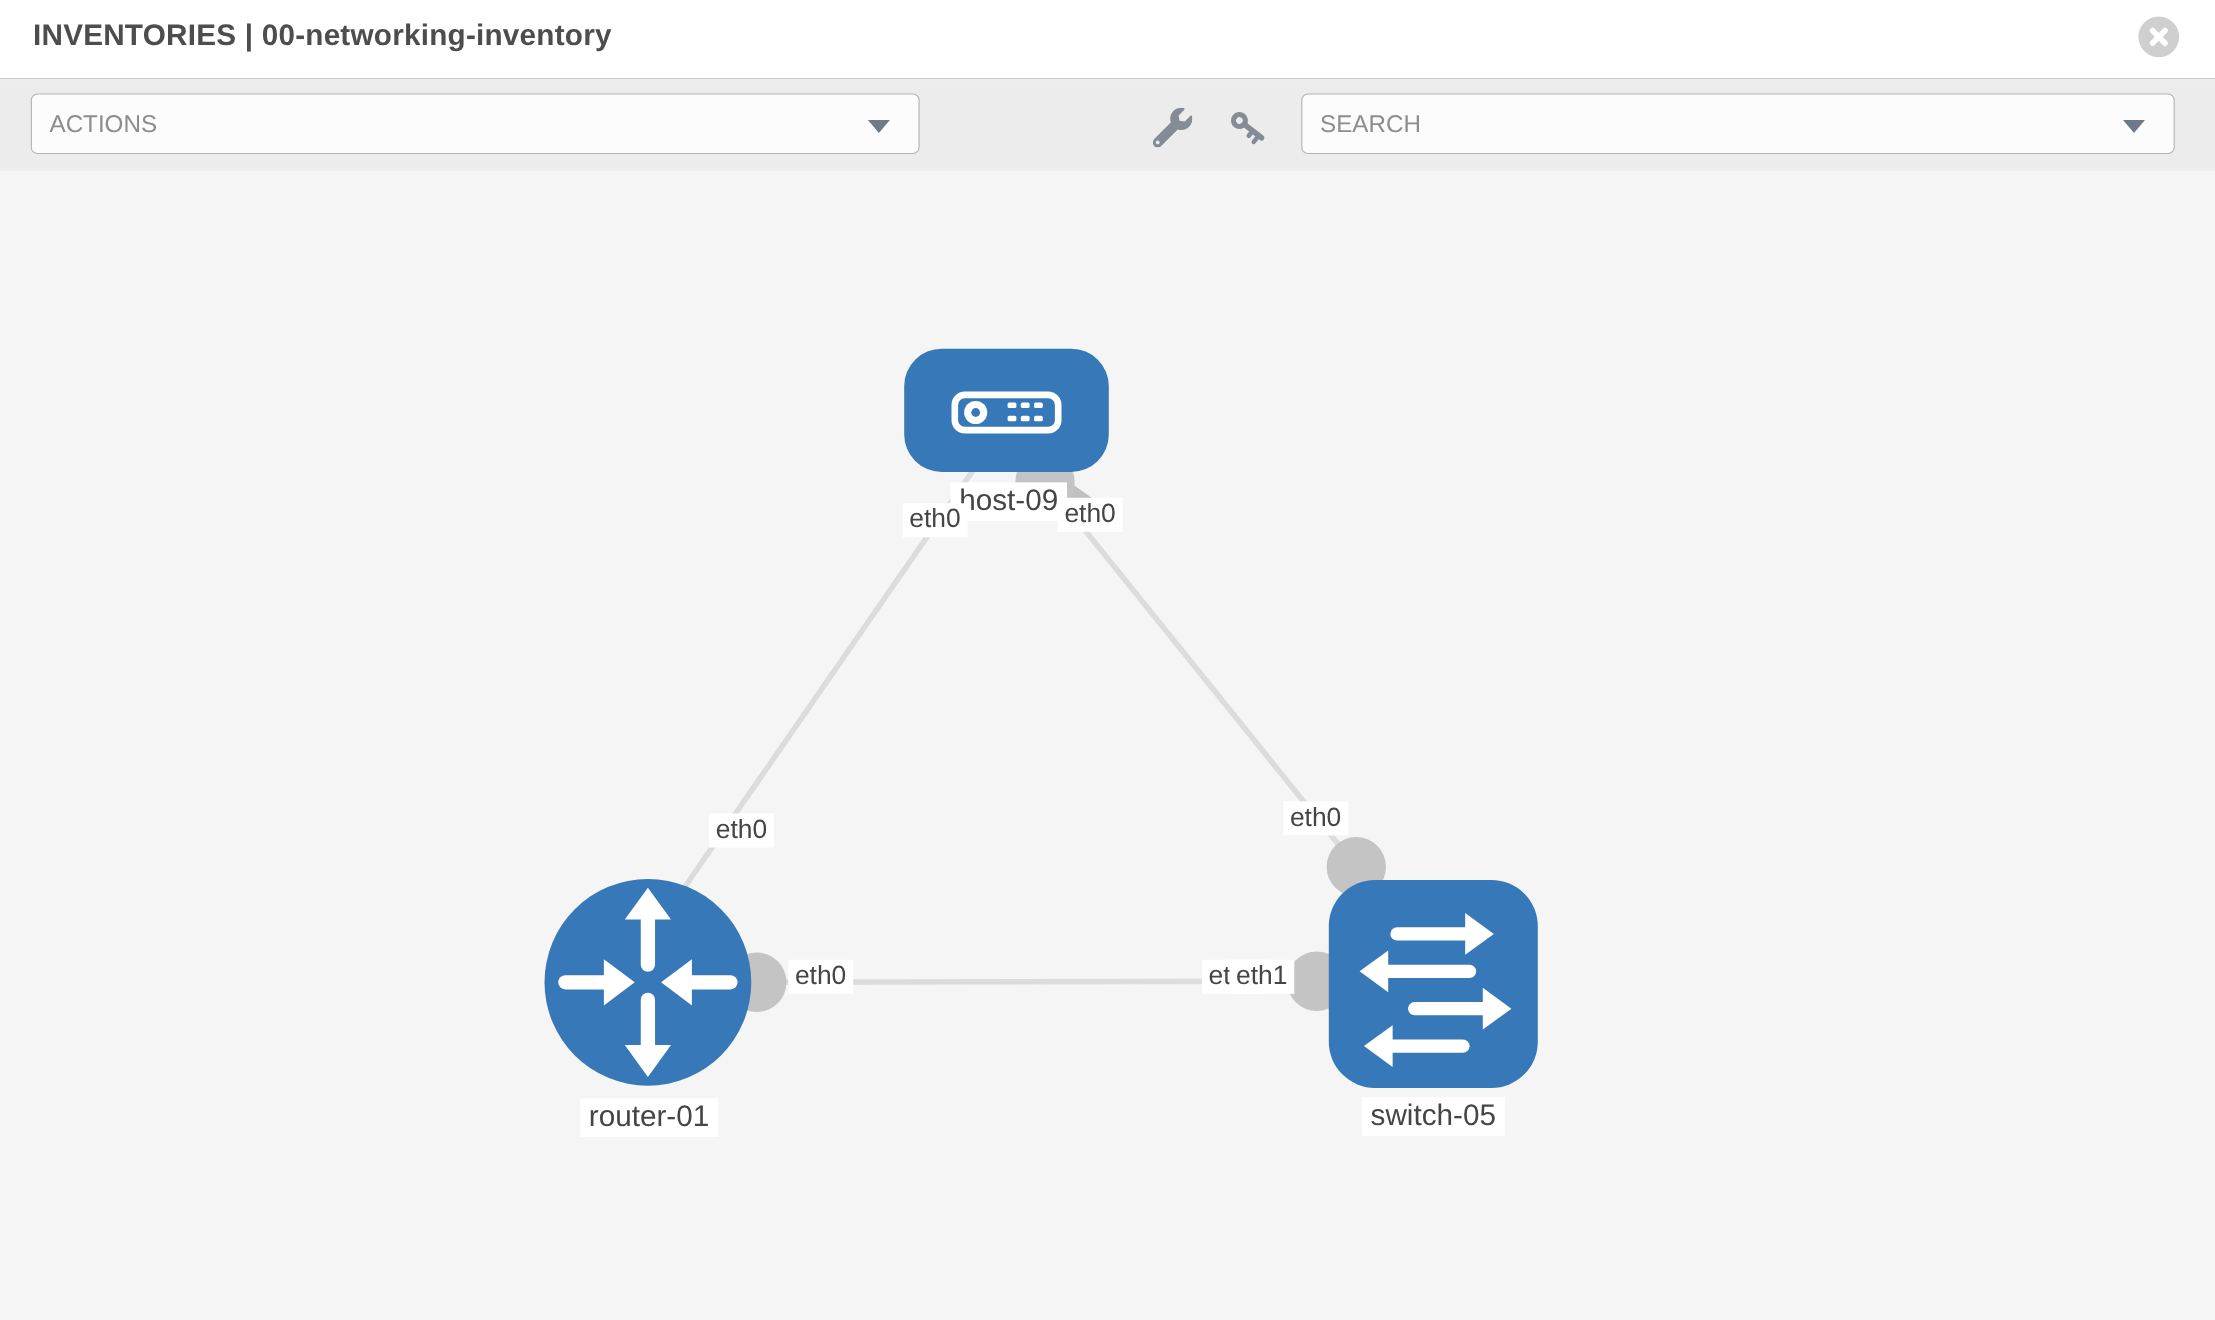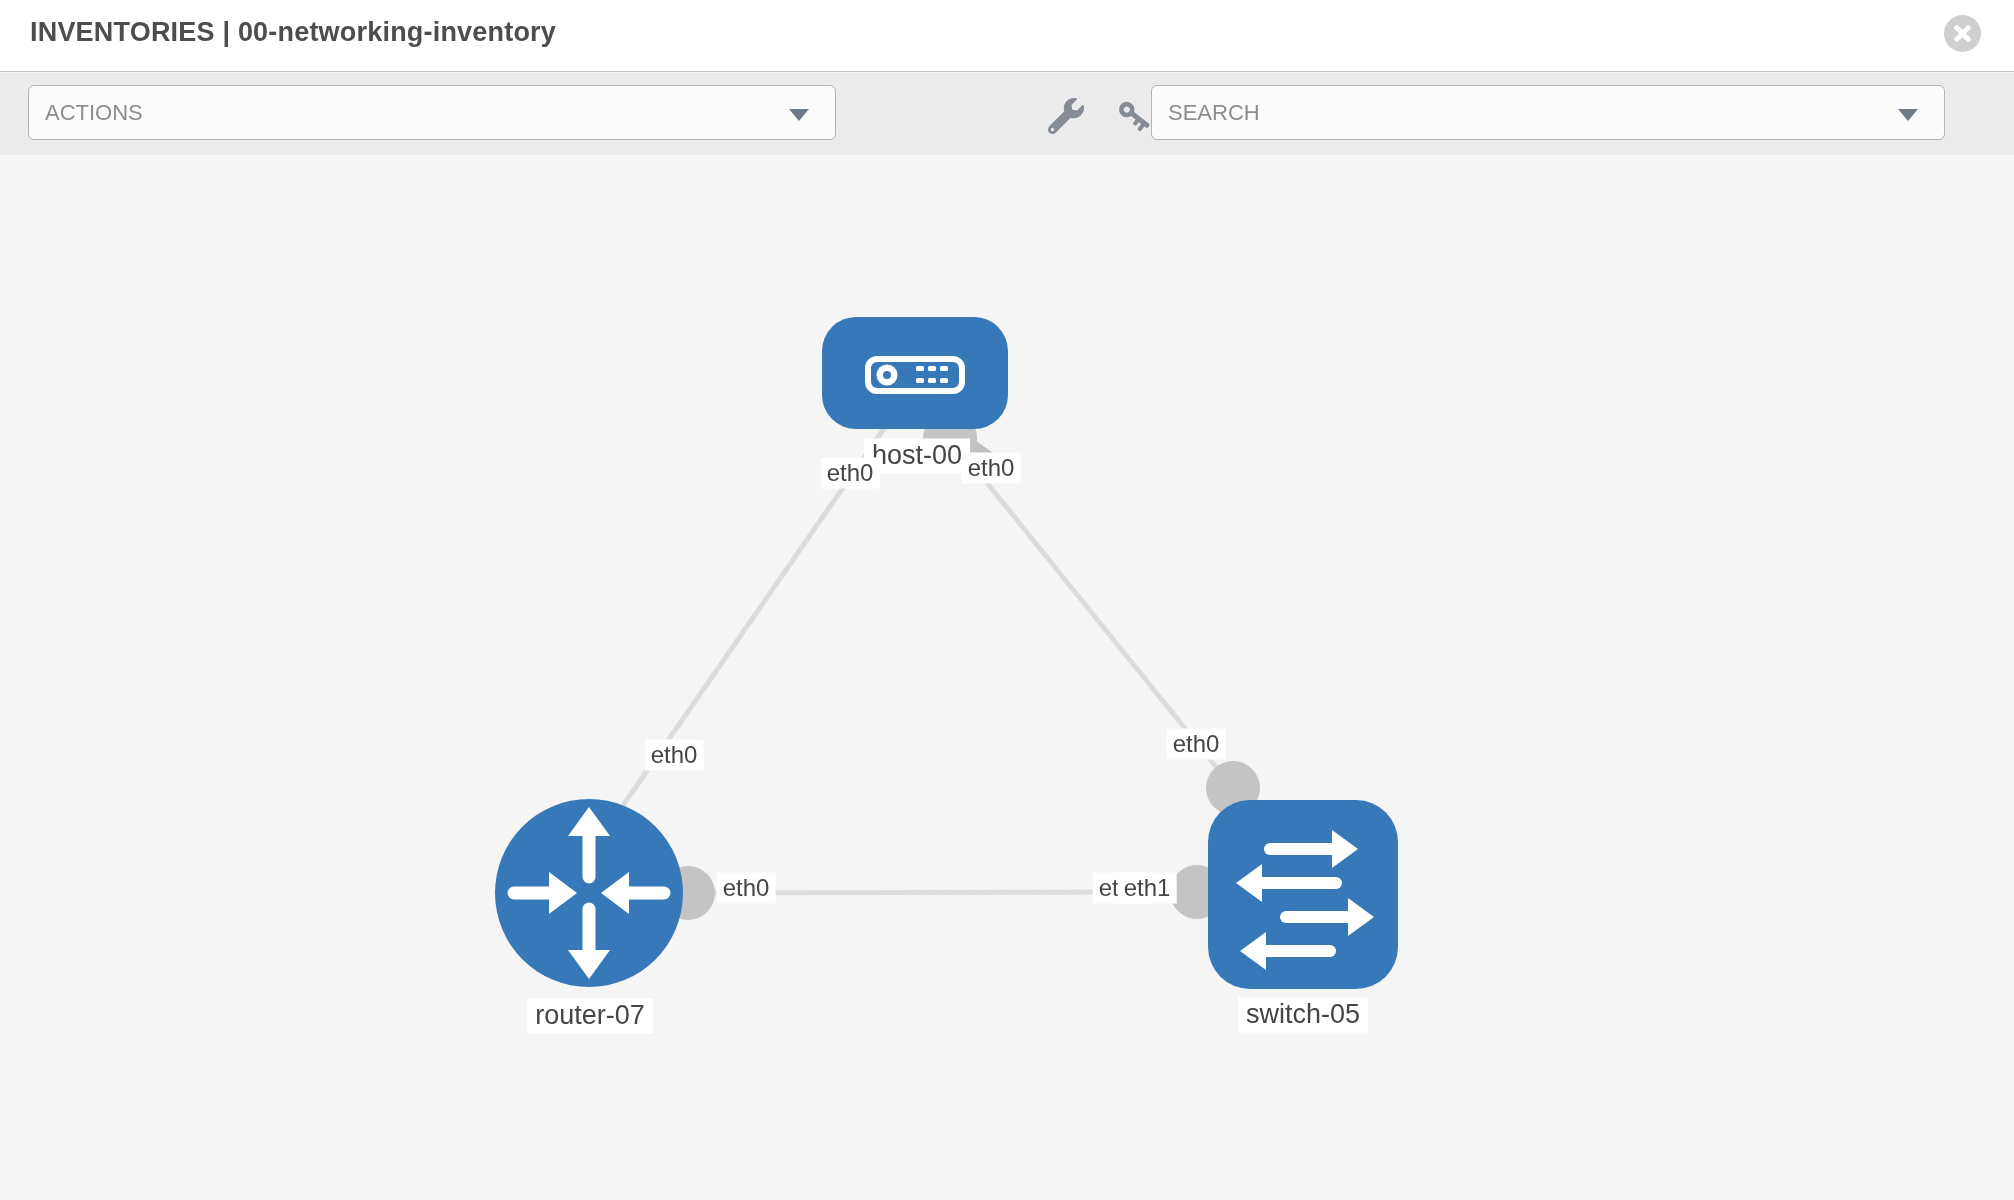--- a/index.html
+++ b/index.html
@@ -37,21 +37,21 @@
     background:#fcfcfc; border:1px solid #b3b3b3; border-radius:6px;
     color:#8d8d8d; font-size:22px; line-height:53px; padding-left:16px;
     cursor:pointer;
   }
   .select-box .caret{
     position:absolute; right:26px; top:23px; width:0; height:0;
     border-left:10px solid transparent; border-right:10px solid transparent;
     border-top:12px solid #6e7a87;
   }
   .actions-box{ left:28px; width:808px; }
-  .search-box{ left:1151px; width:794px; }
+  .search-box{ left:1183px; width:794px; }
   .tool-icon-btn{
     position:absolute; top:20px; width:46px; height:46px; cursor:pointer;
     display:flex; align-items:center; justify-content:center;
   }
   .wrench-btn{ left:1043px; }
   .key-btn{ left:1112px; }
   
   .canvas{
     position:absolute; top:155px; left:0; width:2014px; height:1045px;
     background:#f5f5f5;
@@ -189,22 +189,22 @@
           <line x1="1336" y1="728" x2="1258" y2="728"></line>
           <polygon points="1236,728 1262,709 1262,747" stroke="none"></polygon>
           <line x1="1286" y1="762" x2="1352" y2="762"></line>
           <polygon points="1374,762 1348,743 1348,781" stroke="none"></polygon>
           <line x1="1330" y1="796" x2="1262" y2="796"></line>
           <polygon points="1240,796 1266,777 1266,815" stroke="none"></polygon>
         </g>
       </g>
     </svg>
 
-    <div class="chip node-label" style="left:917px;  top:301px;">host-00</div>
-    <div class="chip node-label" style="left:590px;  top:861px;">router-07</div>
+    <div class="chip node-label" style="left:917px;  top:301px;">host-09</div>
+    <div class="chip node-label" style="left:590px;  top:861px;">router-01</div>
     <div class="chip node-label" style="left:1303px; top:860px;">switch-05</div>
 
     <div class="chip if-label" style="left:850px;  top:318px;">eth0</div>
     <div class="chip if-label" style="left:674px;  top:600px;">eth0</div>
     <div class="chip if-label" style="left:991px;  top:313px;">eth0</div>
     <div class="chip if-label" style="left:1196px; top:589px;">eth0</div>
     <div class="chip if-label" style="left:746px;  top:733px;">eth0</div>
     <div class="chip if-label" style="left:1122px; top:733px;">eth1</div>
     <div class="chip if-label" style="left:1147px; top:733px;">eth1</div>
   </div>

